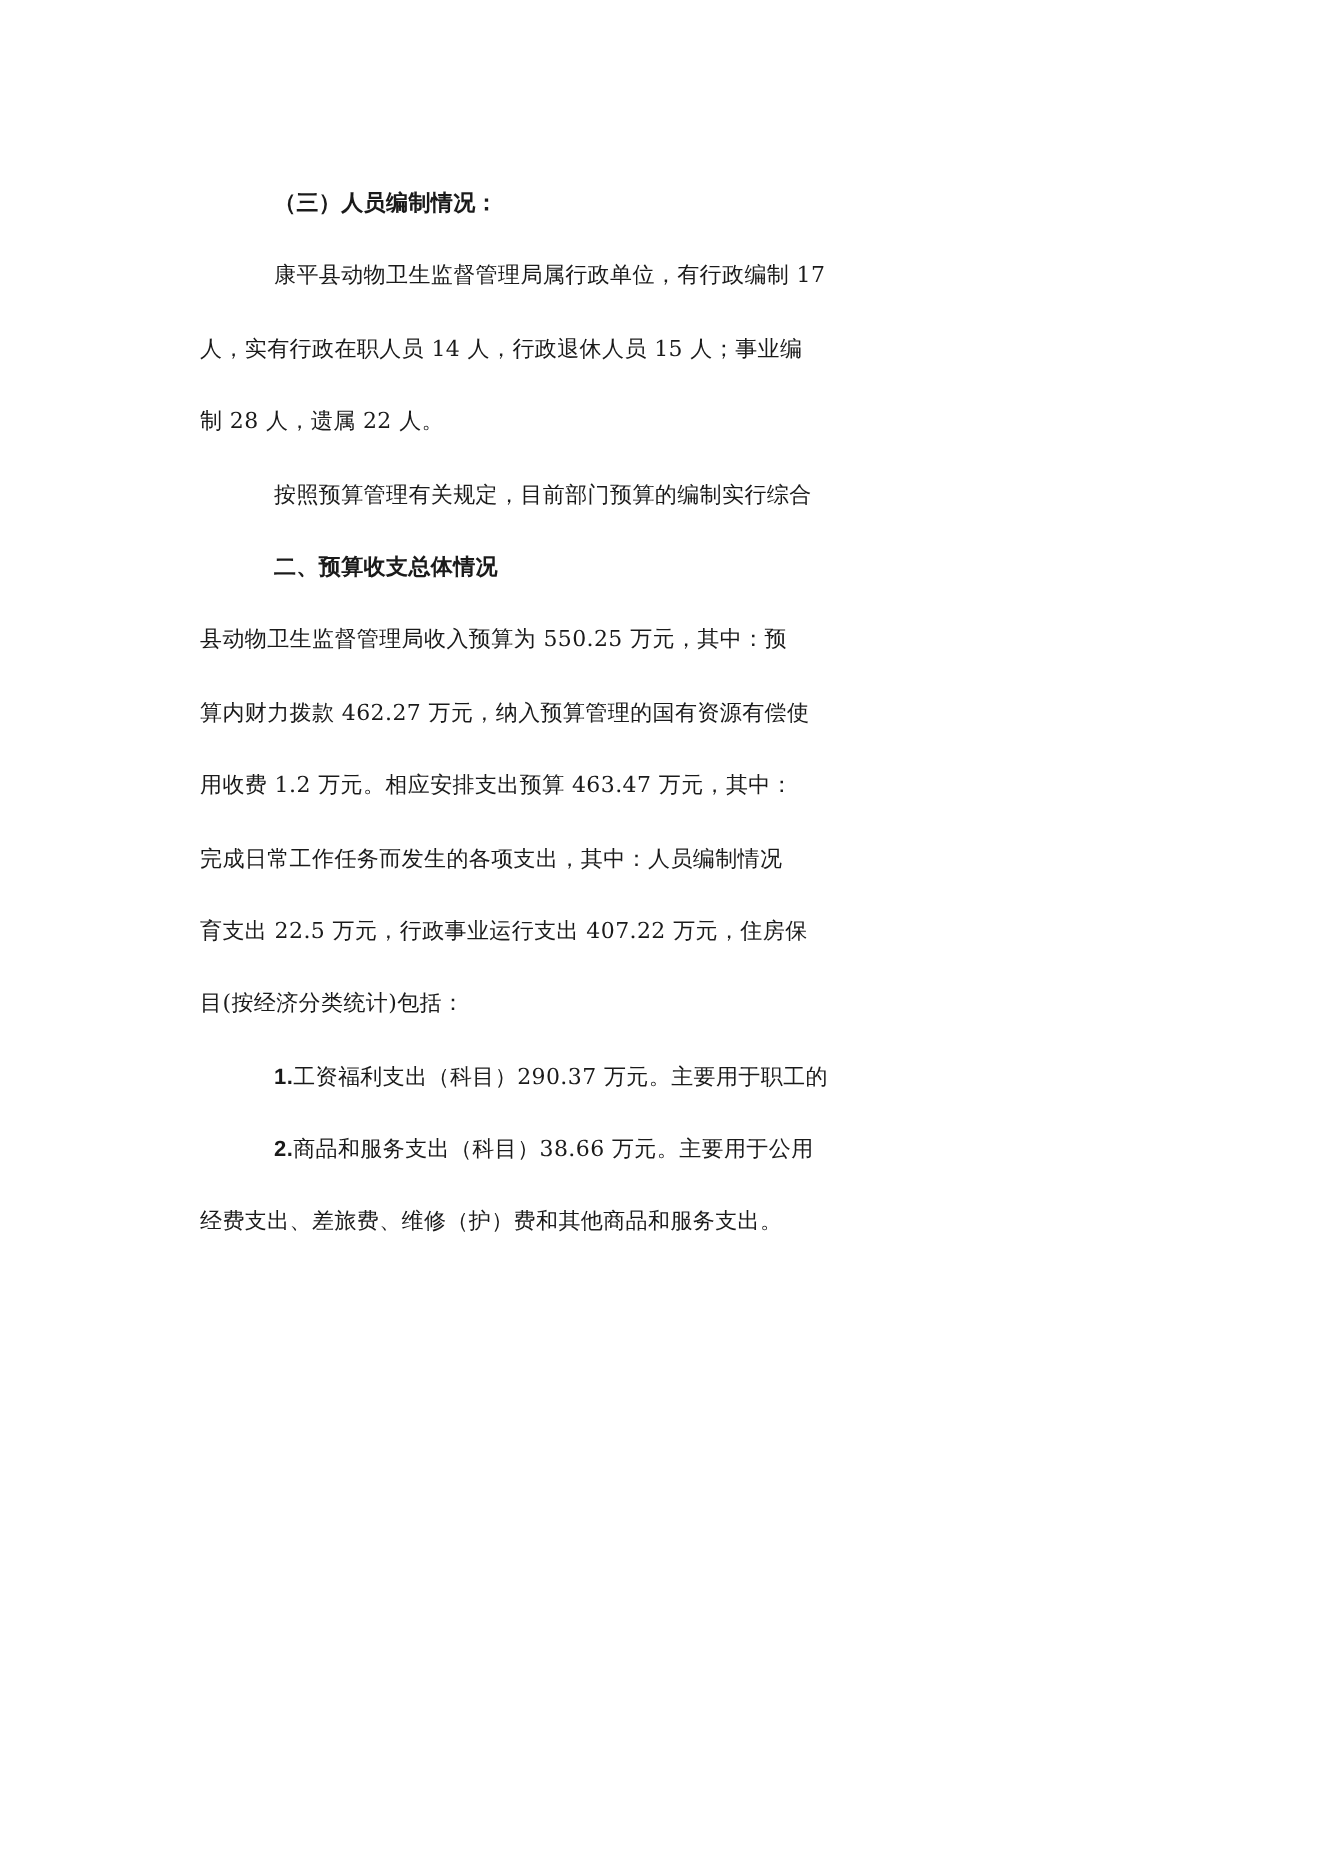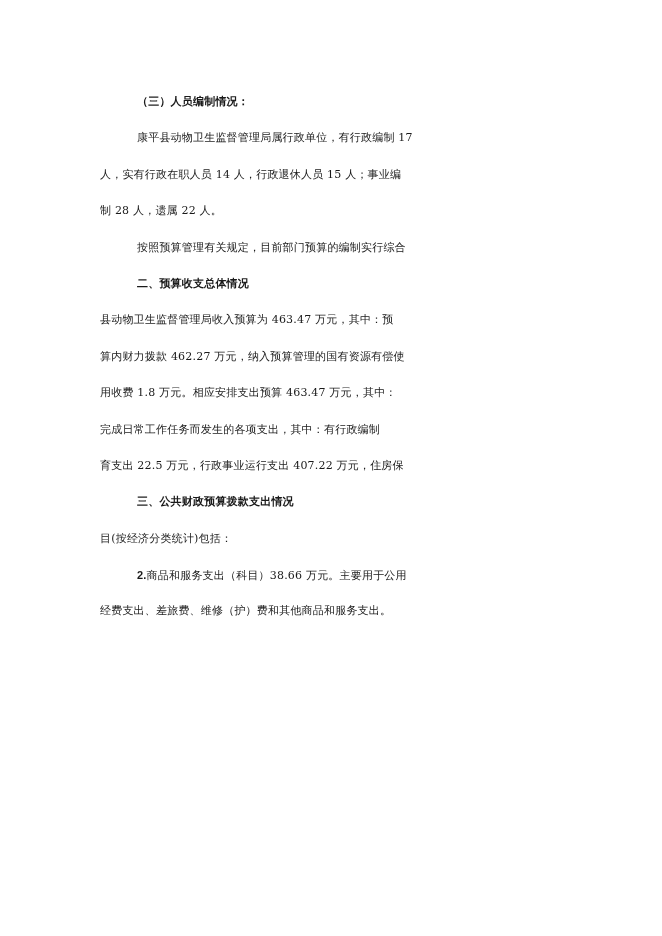--- a/index.html
+++ b/index.html
@@ -37,26 +37,28 @@
 
 <div class="page">
 
   <div class="line indent bold">（三）人员编制情况：</div>
   <div class="line indent">康平县动物卫生监督管理局属行政单位，有行政编制 17</div>
   <div class="line">人，实有行政在职人员 14 人，行政退休人员 15 人；事业编</div>
   <div class="line">制 28 人，遗属 22 人。</div>
 
   <div class="line indent">按照预算管理有关规定，目前部门预算的编制实行综合</div>
   <div class="line indent bold">二、预算收支总体情况</div>
-  <div class="line">县动物卫生监督管理局收入预算为 463.47 万元，其中：预</div>
+  <div class="line">县动物卫生监督管理局收入预算为 550.25 万元，其中：预</div>
   <div class="line">算内财力拨款 462.27 万元，纳入预算管理的国有资源有偿使</div>
-  <div class="line">用收费 1.8 万元。相应安排支出预算 463.47 万元，其中：</div>
-  <div class="line">完成日常工作任务而发生的各项支出，其中：有行政编制</div>
+  <div class="line">用收费 1.2 万元。相应安排支出预算 463.47 万元，其中：</div>
+  <div class="line">完成日常工作任务而发生的各项支出，其中：人员编制情况</div>
   <div class="line">育支出 22.5 万元，行政事业运行支出 407.22 万元，住房保</div>
 
-  <div class="line indent bold">三、公共财政预算拨款支出情况</div>
   <div class="line">目(按经济分类统计)包括：</div>
+  <div class="line indent">
+    <span class="num-bold">1.</span><span>工资福利支出（科目）290.37 万元。主要用于职工的</span>
+  </div>
   <div class="line indent">
     <span class="num-bold">2.</span><span>商品和服务支出（科目）38.66 万元。主要用于公用</span>
   </div>
   <div class="line">经费支出、差旅费、维修（护）费和其他商品和服务支出。</div>
 
 </div>
 
 </body></html>

